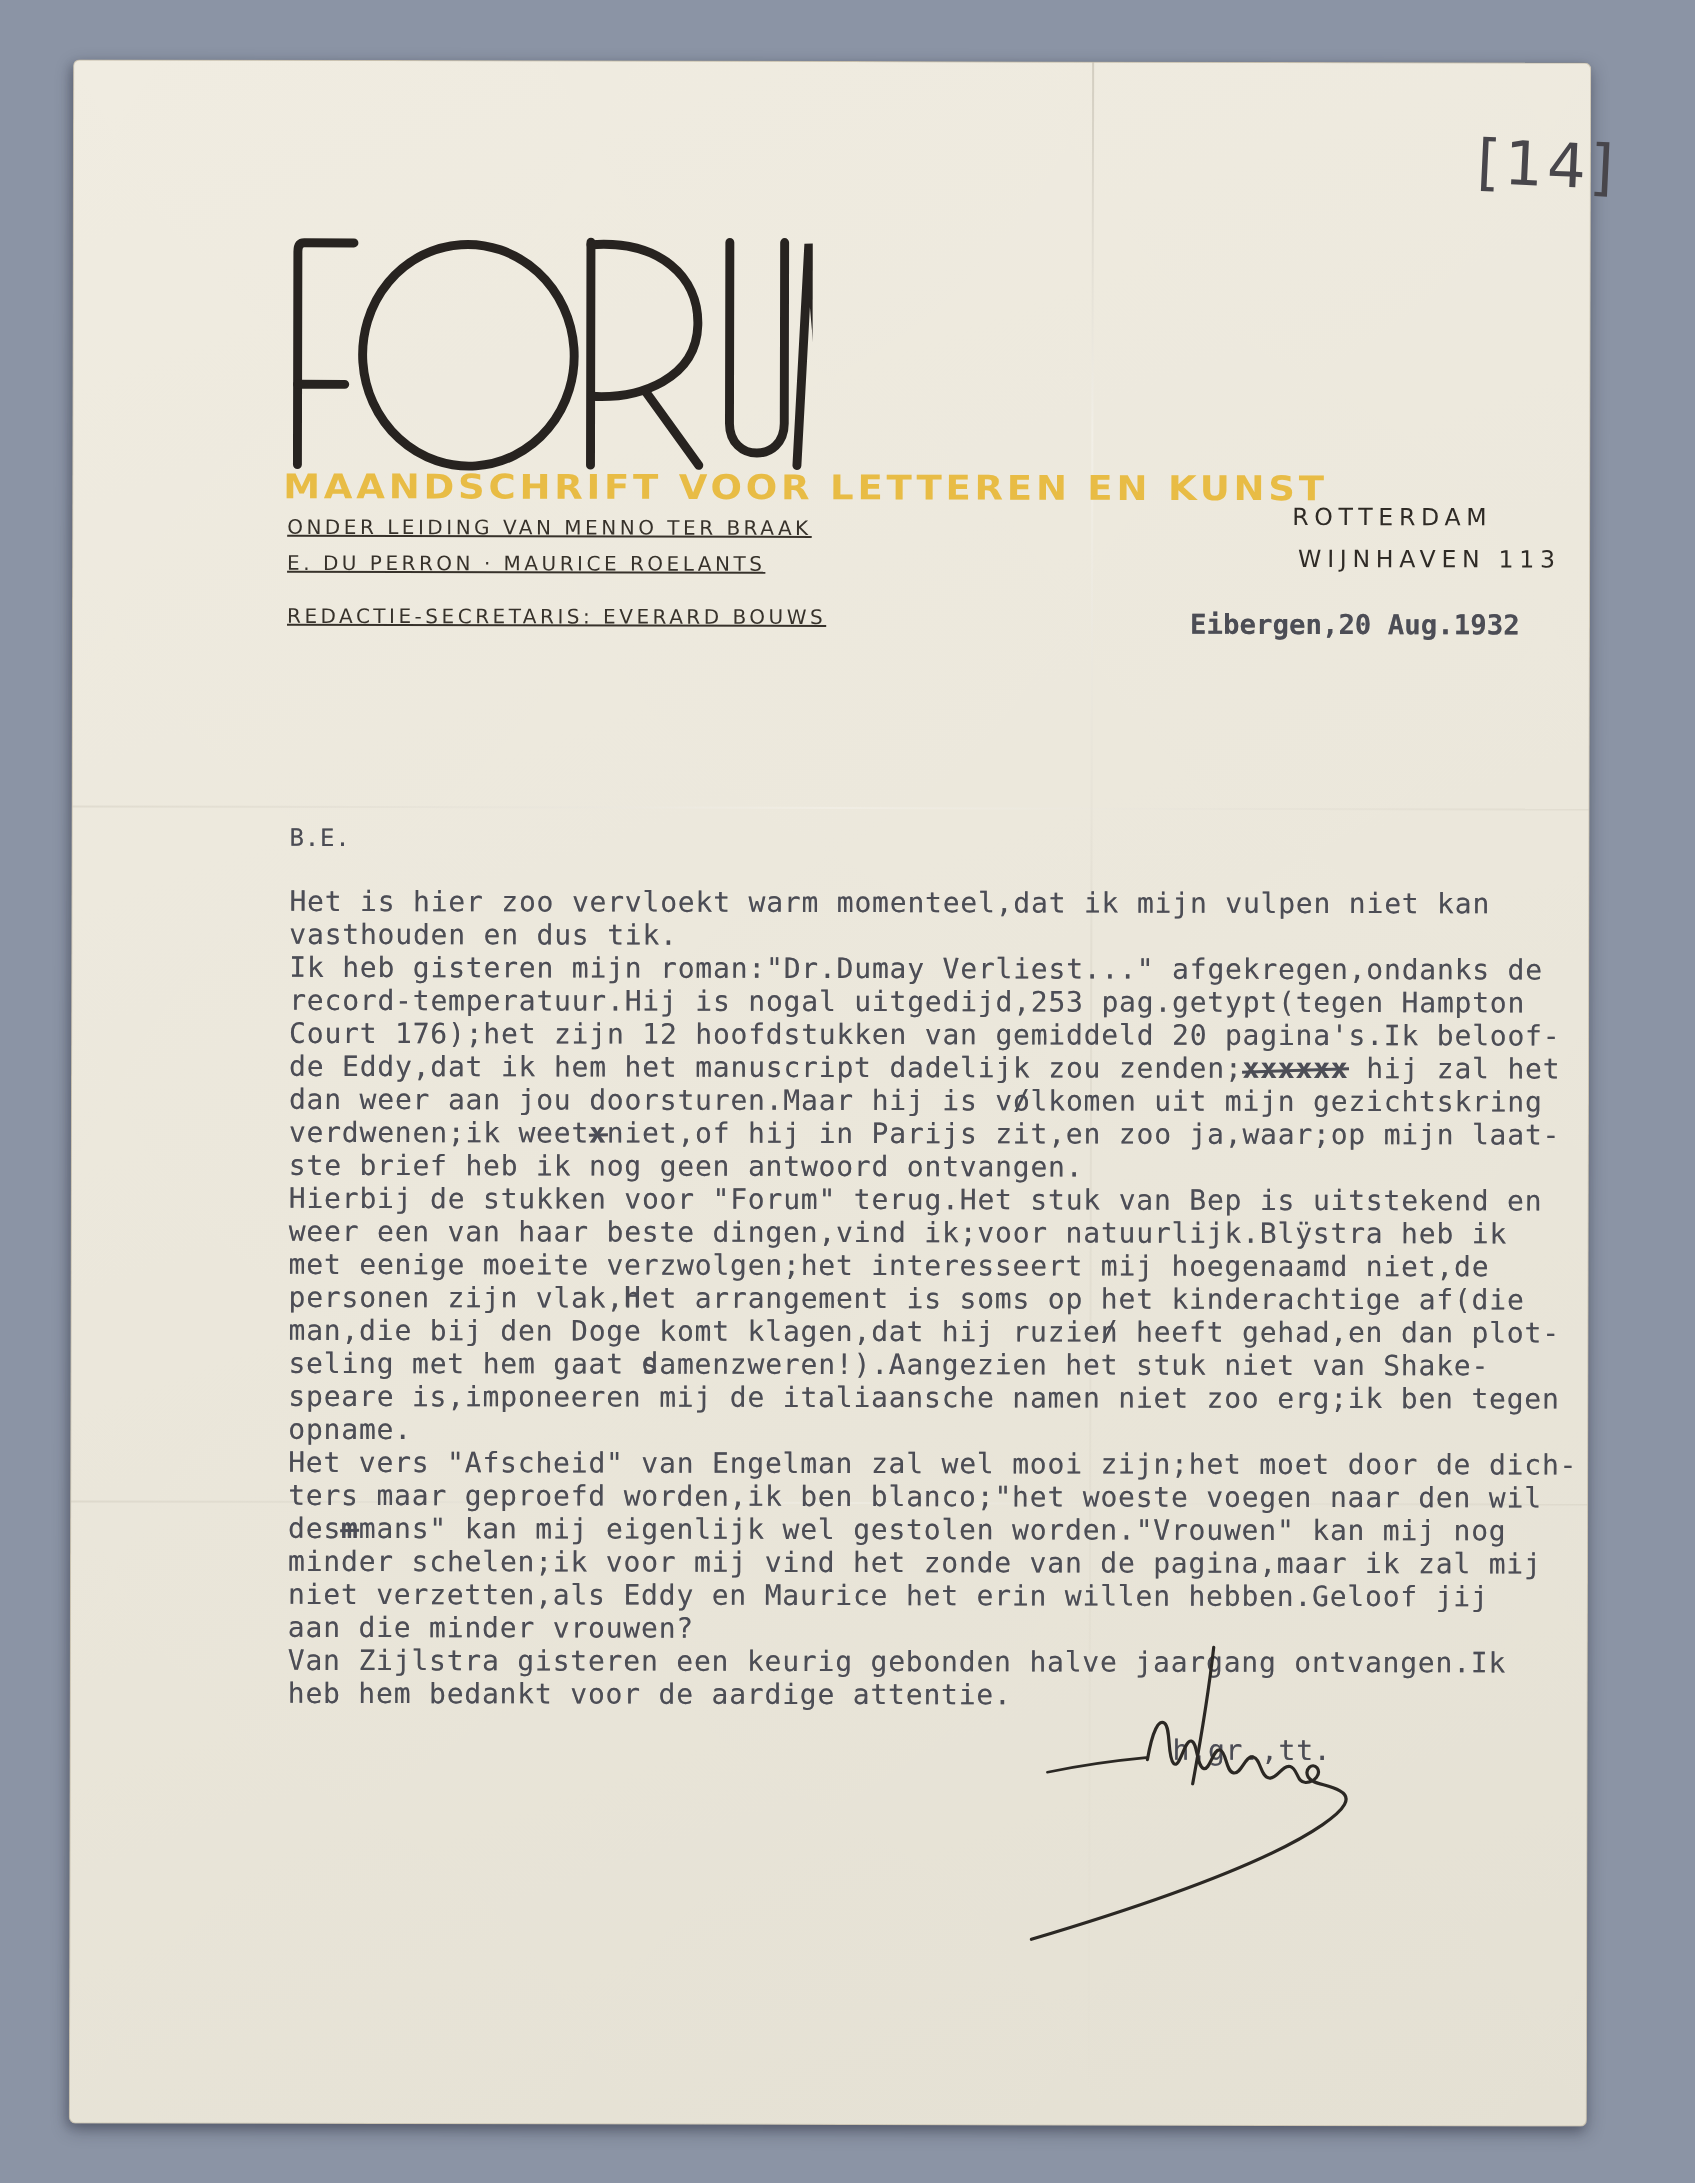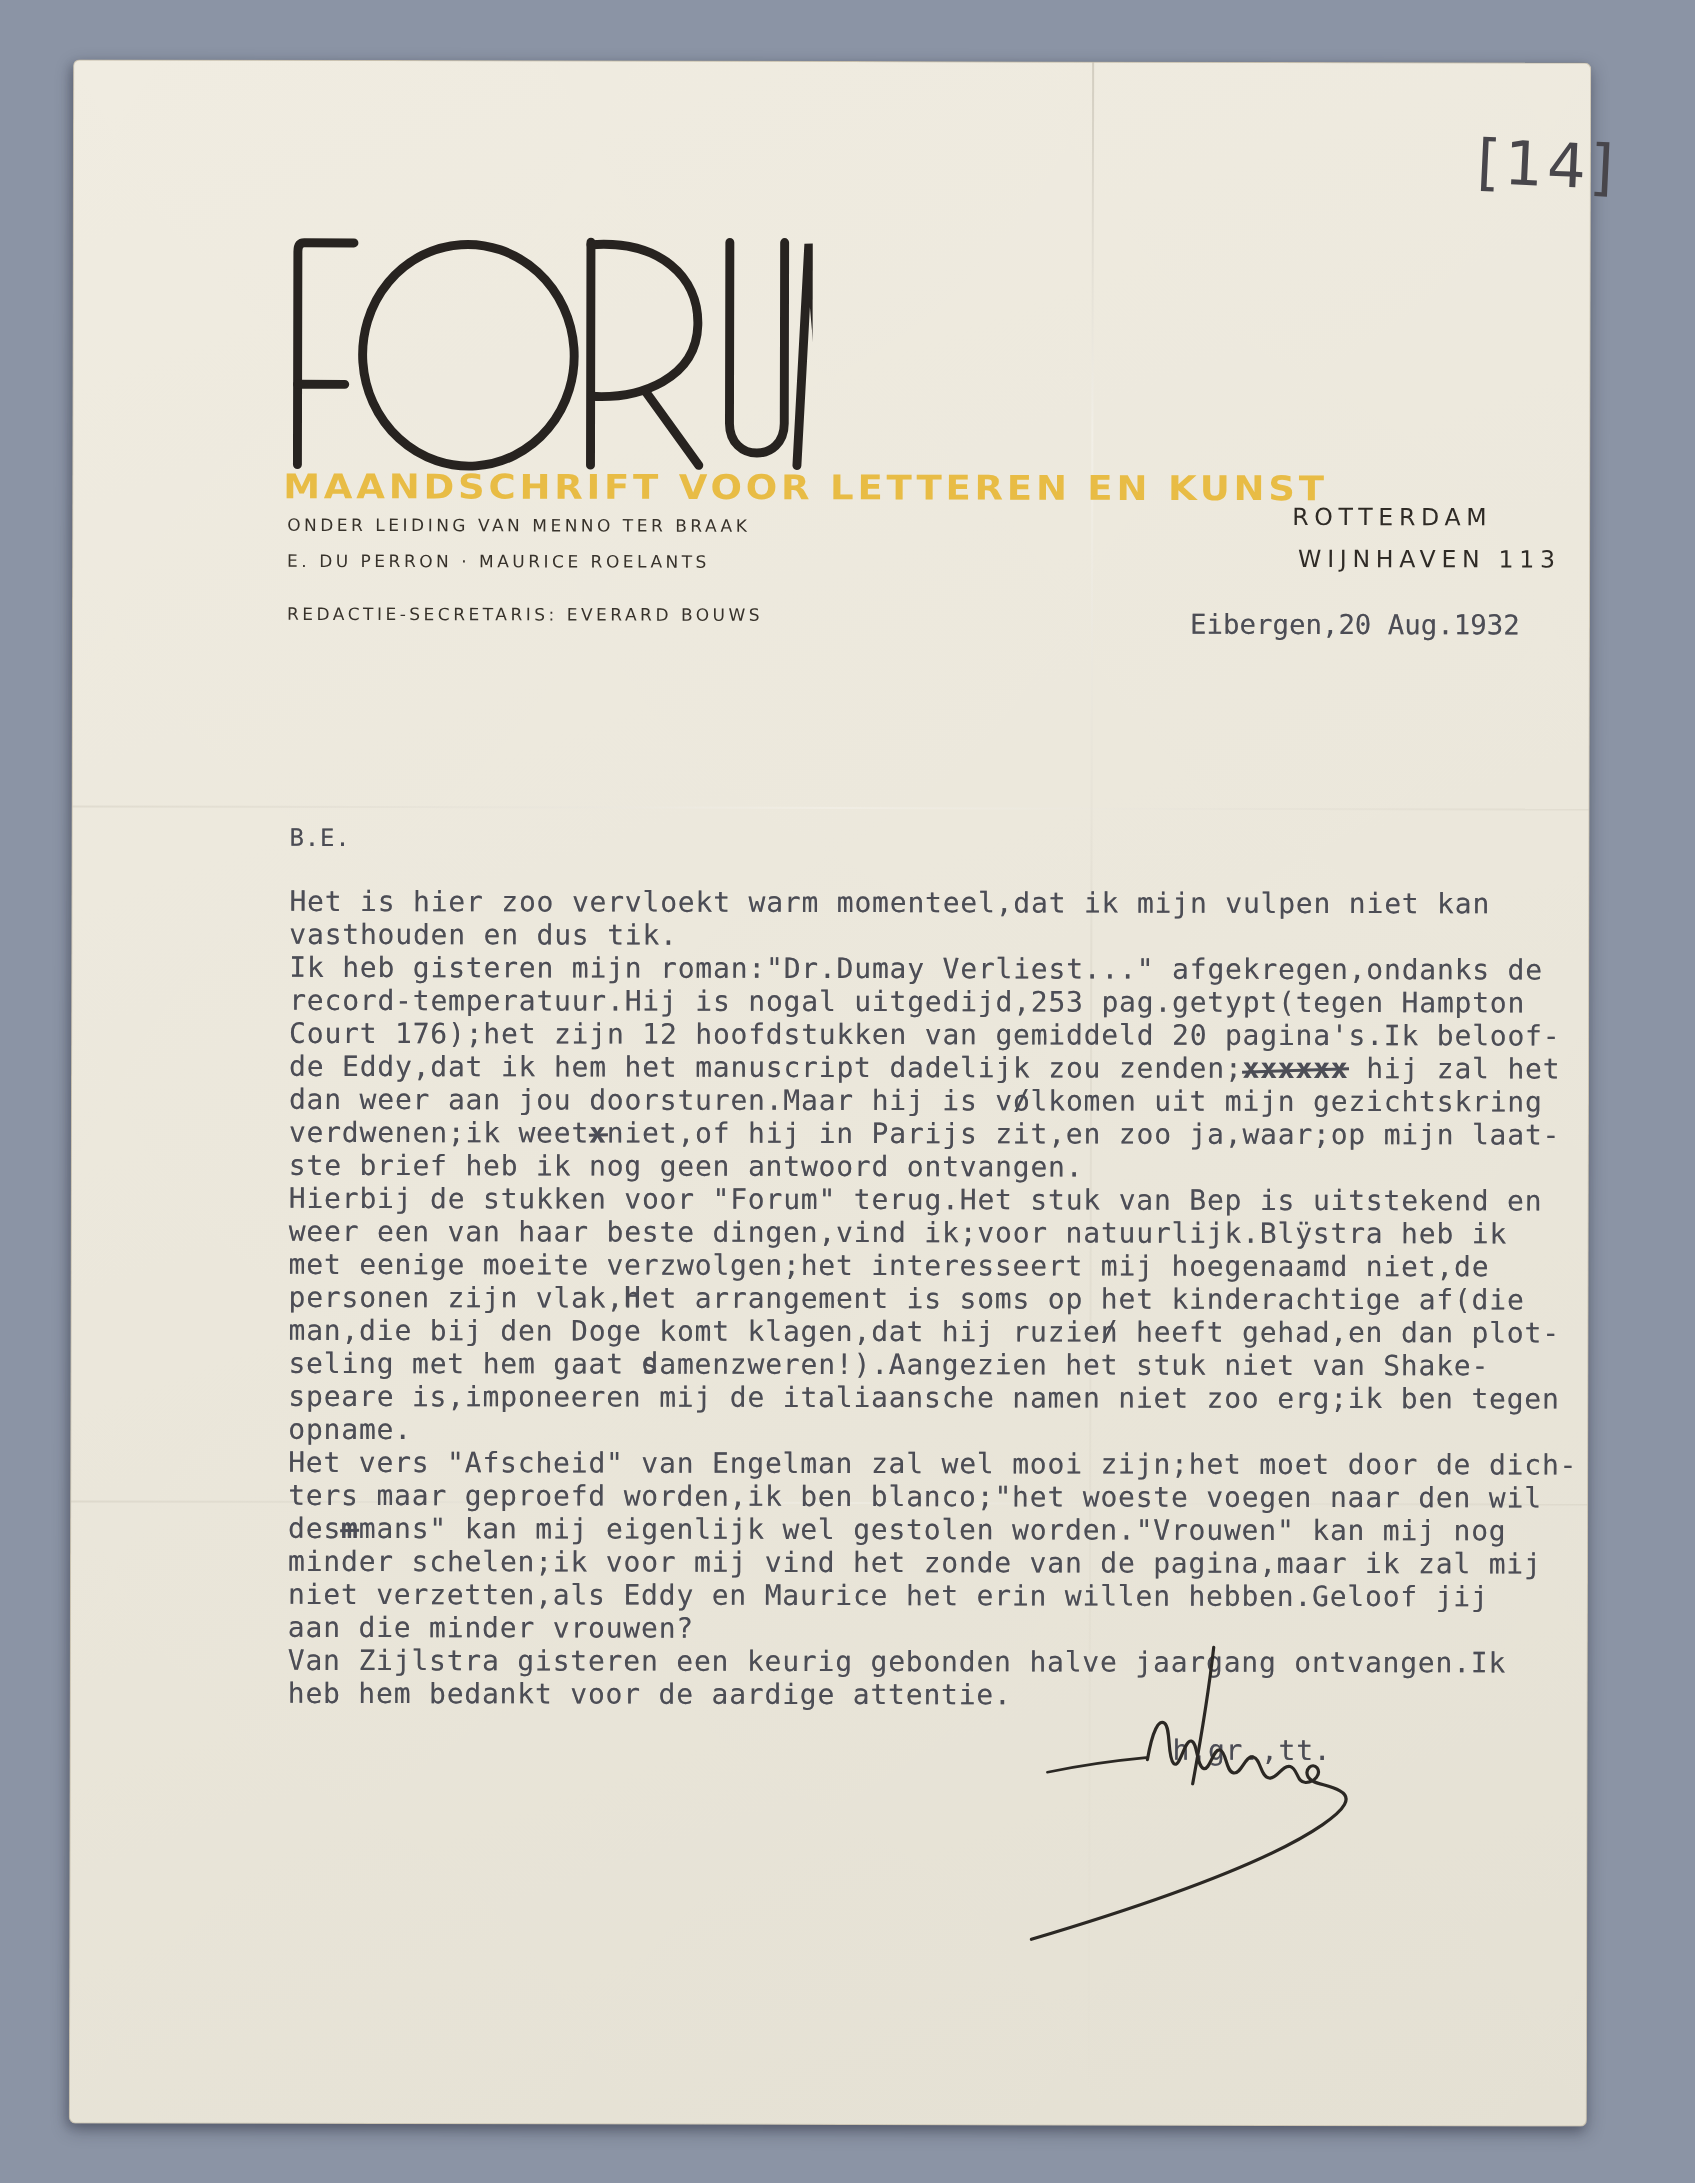--- a/index.html
+++ b/index.html
@@ -18,28 +18,28 @@
             background:linear-gradient(to right,rgba(110,100,80,.10),rgba(255,255,255,.22),rgba(110,100,80,.08));}
   .crease-h.c1{top:745px;} .crease-h.c2{top:1440px;}
   
   .pagenum{position:absolute;left:1403px;top:66px;width:166px;
            font-size:61px;color:#48464b;letter-spacing:3.8px;transform:rotate(2.5deg);
            font-family:"DejaVu Sans",sans-serif;}
   
   .logo-svg{position:absolute;left:210px;top:173px;}
   .subtitle{position:absolute;left:210px;top:406px;font-size:37px;letter-spacing:3.8px;
             color:#e8bc45;font-weight:bold;transform:scaleY(.92);transform-origin:left top;white-space:nowrap;}
-  .ed{position:absolute;left:214px;font-size:17px;letter-spacing:3.5px;color:#37322b;white-space:nowrap;}
+  .ed{position:absolute;left:214px;font-size:20px;letter-spacing:3.5px;color:#37322b;white-space:nowrap;text-decoration:underline;}
   .ed1{top:454px;} .ed2{top:490px;} .ed3{top:527px;margin-top:16px;}
   .addr{position:absolute;left:1213px;font-size:23.6px;letter-spacing:5.7px;color:#2f2b26;white-space:nowrap;}
   .addr1{top:440px;margin-left:6px;} .addr2{top:482px;margin-left:12px;}
   
   .typed{font-family:"DejaVu Sans Mono",monospace;color:#4c4d55;
          text-shadow:0 0 0.6px rgba(70,70,85,.45);white-space:nowrap;}
-  .dateline{position:absolute;left:1117px;top:546px;font-size:27.4px;}
+  .dateline{position:absolute;left:1117px;top:546px;font-size:27.4px;font-weight:bold;}
   .salutation{position:absolute;left:217px;top:763px;font-size:24px;letter-spacing:0.8px;}
   .body{position:absolute;left:217px;top:824px;font-size:28px;letter-spacing:0.8px;line-height:33px;}
   .typed-line{height:33px;}
   .xx{font-weight:bold;position:relative;}
   .xx::after{content:"";position:absolute;left:-0.6px;right:-0.6px;top:50%;height:2.6px;
              background:currentColor;transform:rotate(-2deg);}
   .over{position:relative;display:inline-block;}
   .over::after{content:attr(data-over);position:absolute;left:0;top:-1.3px;color:inherit;}
   .closing{position:absolute;left:1102px;top:1671px;font-size:28px;letter-spacing:0.8px;}
   .sig-svg{position:absolute;left:0;top:0;pointer-events:none;}

